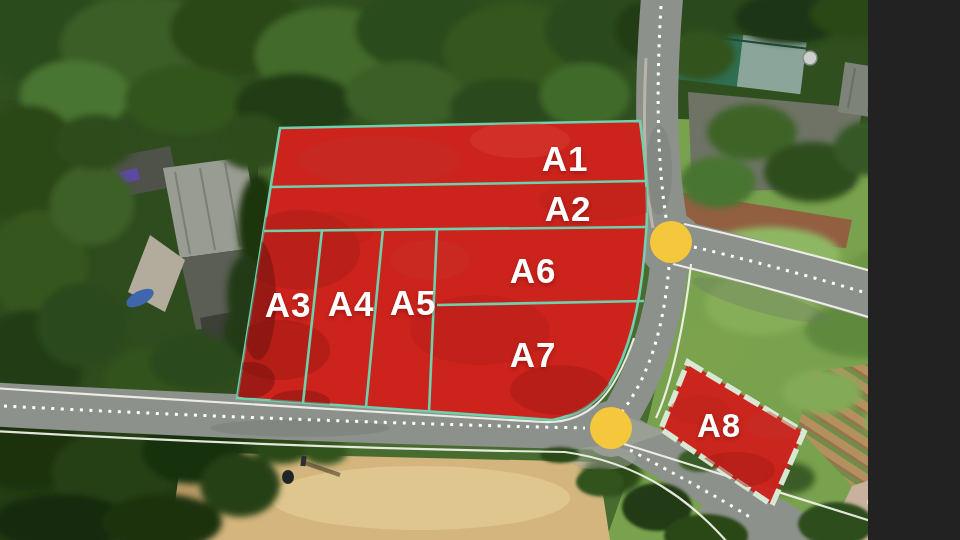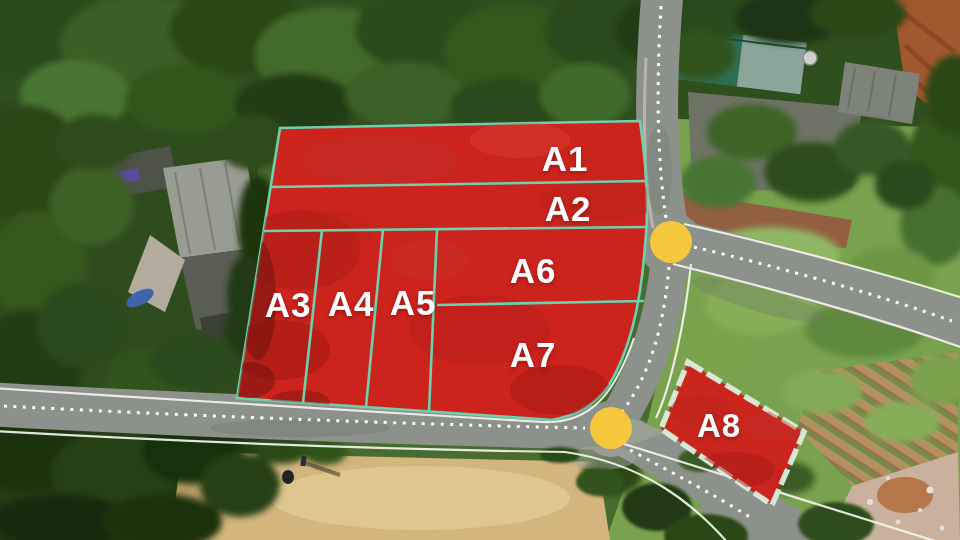--- a/index.html
+++ b/index.html
@@ -1,16 +1,16 @@
 <!DOCTYPE html>
 <html><head>
 <meta charset="utf-8">
 <style>
   html,body{margin:0;padding:0;background:#222;}
-  .stage{position:relative;width:960px;height:540px;overflow:hidden;font-family:"Liberation Sans",sans-serif;}
+  .stage{position:relative;width:868px;height:540px;overflow:hidden;font-family:"Liberation Sans",sans-serif;}
   .stage svg{display:block;width:960px;height:540px;}
   .plot-label{font-family:"Liberation Sans","DejaVu Sans",sans-serif;font-weight:700;font-size:35px;
               paint-order:stroke;letter-spacing:1px;
               filter:drop-shadow(0 2px 2px rgba(60,0,0,.35));}
   .plot-label.small{font-size:33px;}
 </style>
 </head>
 <body>
 
 <div class="stage">

